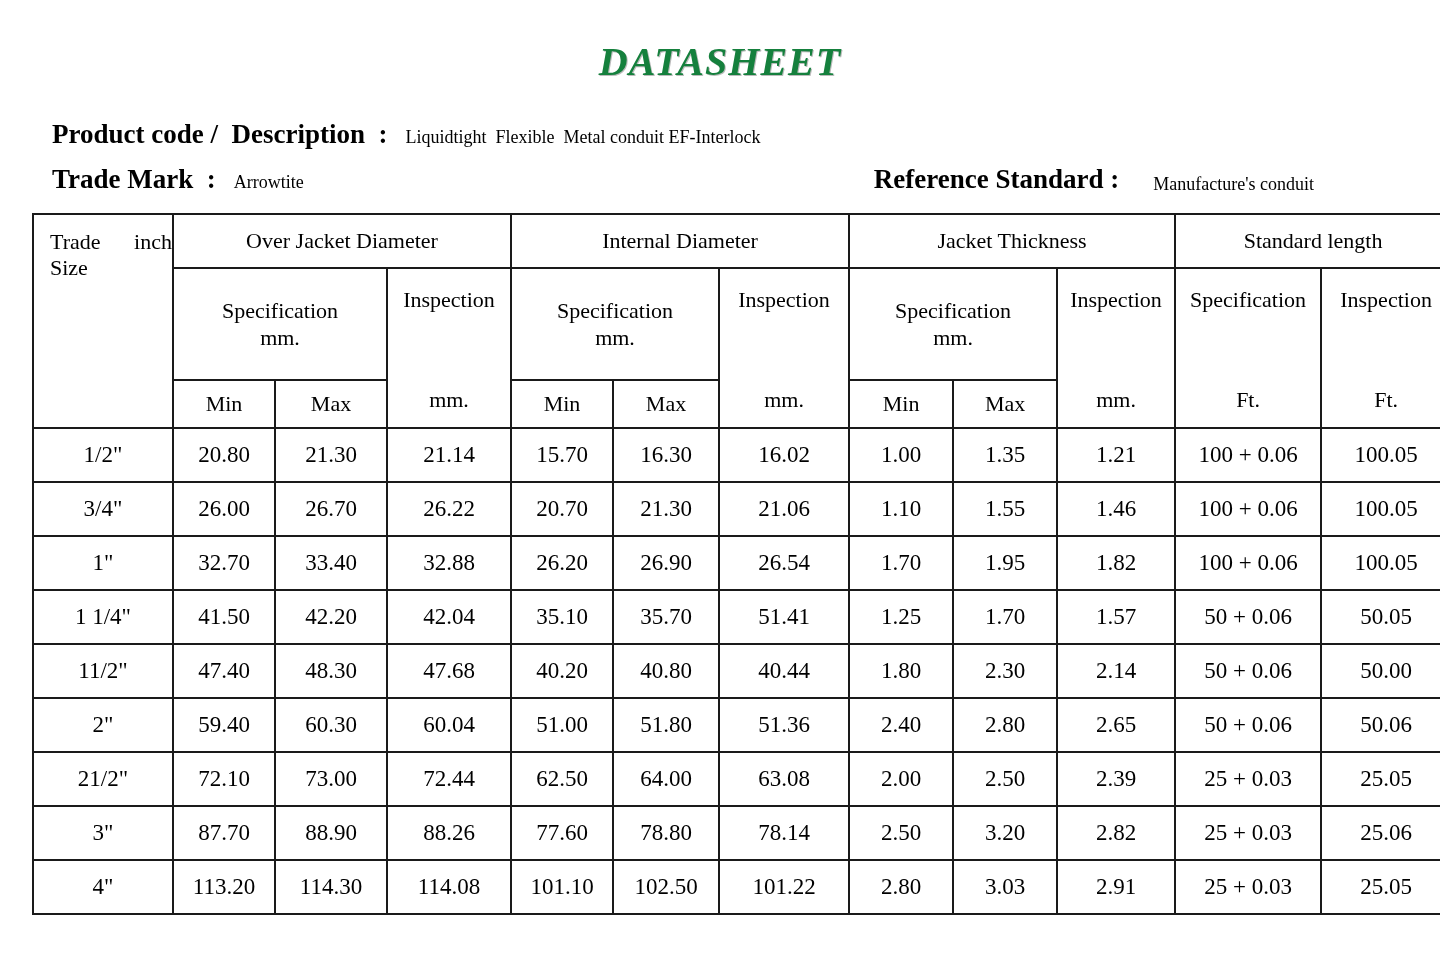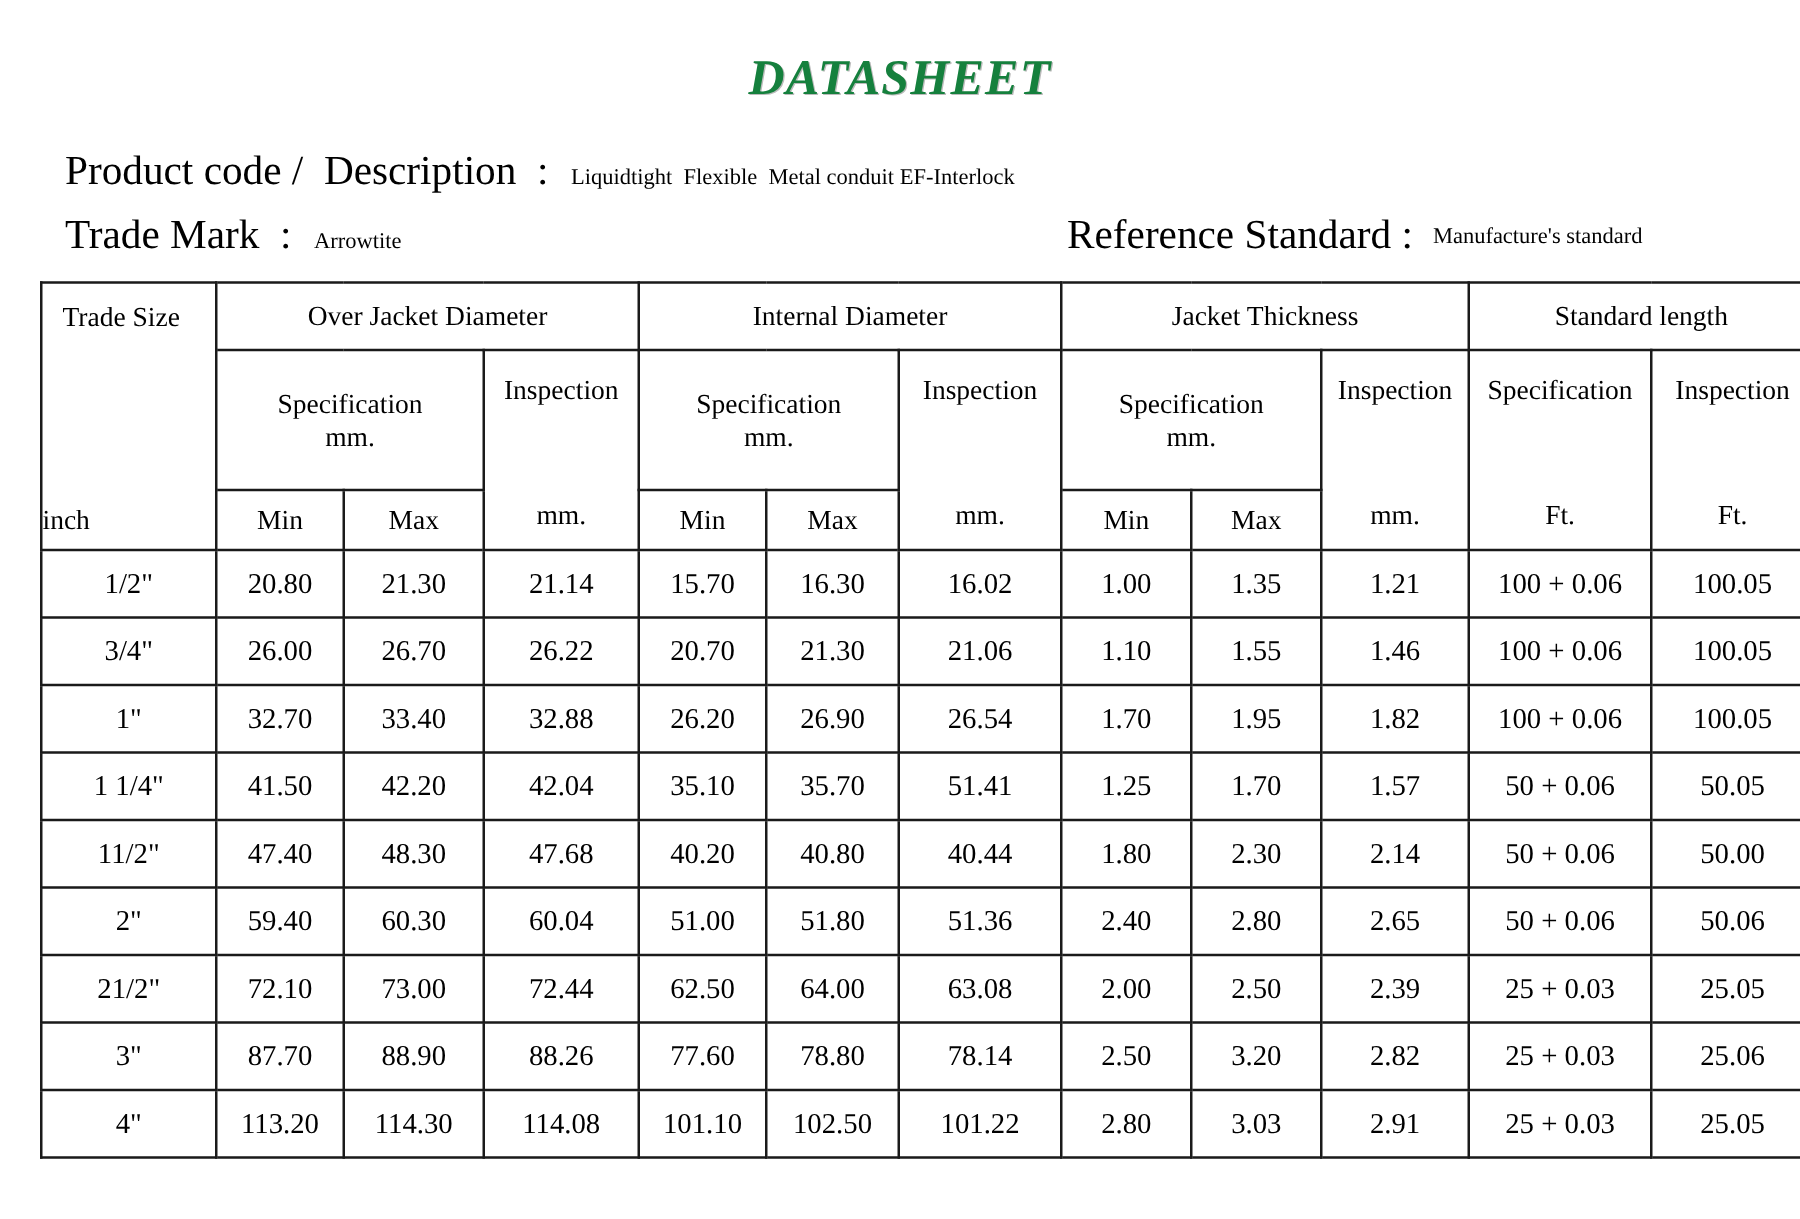--- a/index.html
+++ b/index.html
@@ -40,37 +40,38 @@
     margin: 34px 0 0 52px;
     width: 1340px;
   }
   .info-row {
     display: flex;
     align-items: baseline;
     margin-bottom: 14px;
     font-size: 25px;
   }
   .lbl {
-    font-weight: normal;
-    font-size: 33px;
+    font-weight: bold;
+    font-size: 27px;
     white-space: pre;
   }
   .val {
     font-size: 18px;
     white-space: pre;
   }
   .info-row .spacer {
     display: inline-block;
     width: 18px;
   }
   .right-group {
     margin-left: auto;
     display: flex;
-    align-items: center;
+    align-items: flex-end;
     padding-right: 78px;
+    gap: 18px;
   }
   .right-group .val { margin-left: 16px; }
 
   
   .table-wrap {
     margin: 18px 0 0 32px;
     width: 1378px;
   }
   table.ds {
     border-collapse: collapse;
@@ -93,21 +94,21 @@
   .minmax-head { height: 46px; }
   td.data { height: 52px; font-size: 23px; }
 
   
   .ts-cell {
     height: 212px;
     position: relative;
   }
   .ts-inner {
     display: flex;
-    flex-direction: column;
+    flex-direction: row;
     justify-content: space-between;
     height: 100%;
     padding: 14px 0 10px 0;
     box-sizing: border-box;
   }
   .ts-inner span { display: block; }
   .ts-top { text-align: left; padding-left: 16px; }
   .ts-bot { text-align: left; }
 
   .spec-2line { line-height: 1.25; }
@@ -146,21 +147,21 @@
       <span class="lbl">Product code /  Description  :</span>
       <span class="spacer"></span>
       <span class="val">Liquidtight  Flexible  Metal conduit EF-Interlock</span>
     </div>
     <div class="info-row">
       <span class="lbl">Trade Mark  :</span>
       <span class="spacer"></span>
       <span class="val">Arrowtite</span>
       <span class="right-group">
         <span class="lbl">Reference Standard :</span>
-        <span class="val">Manufacture's standard</span>
+        <span class="val">Manufacture's conduit</span>
       </span>
     </div>
   </div>
 
   <div class="table-wrap">
     <table class="ds">
       <colgroup>
         <col style="width:140px">
         <col style="width:102px">
         <col style="width:112px">

